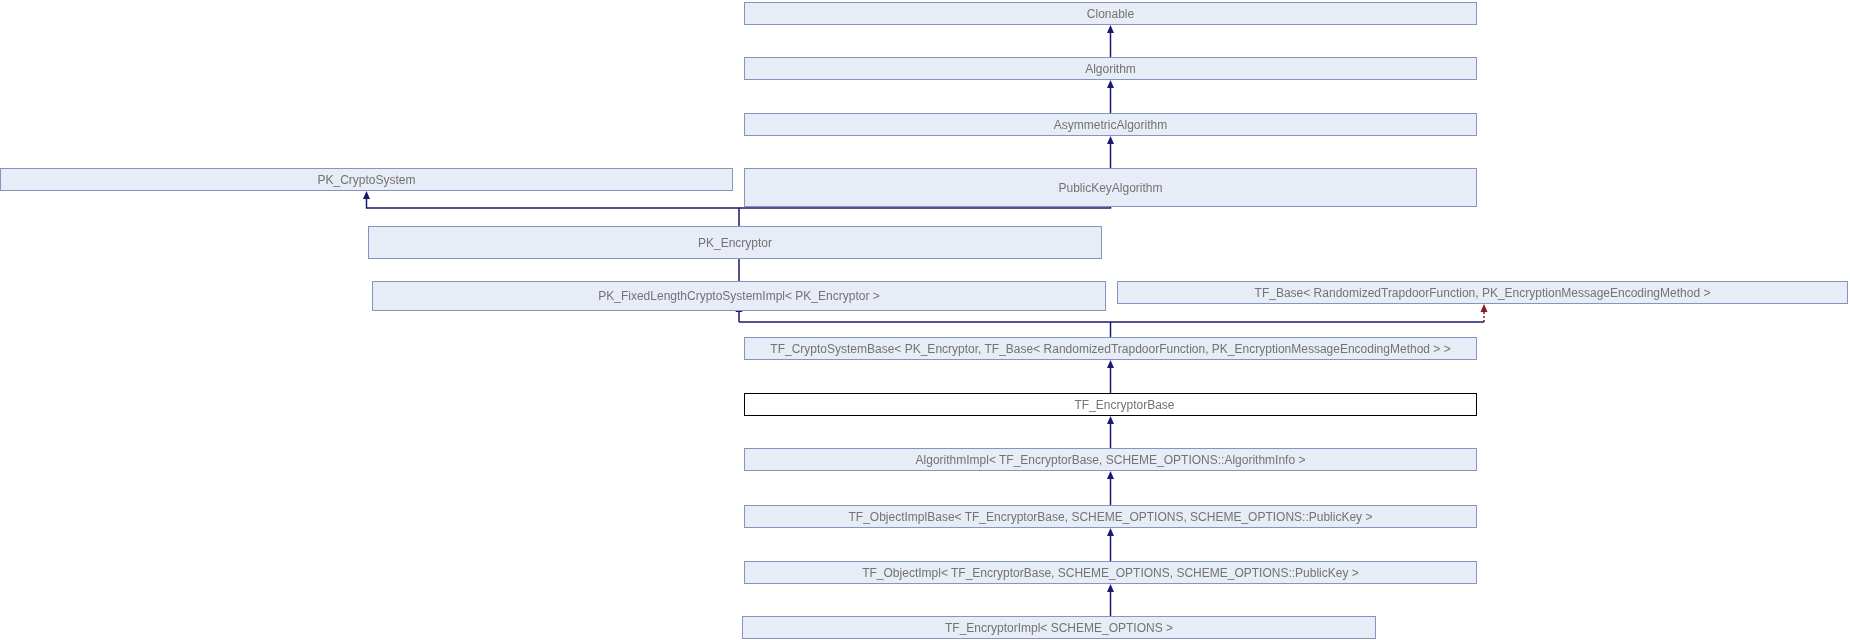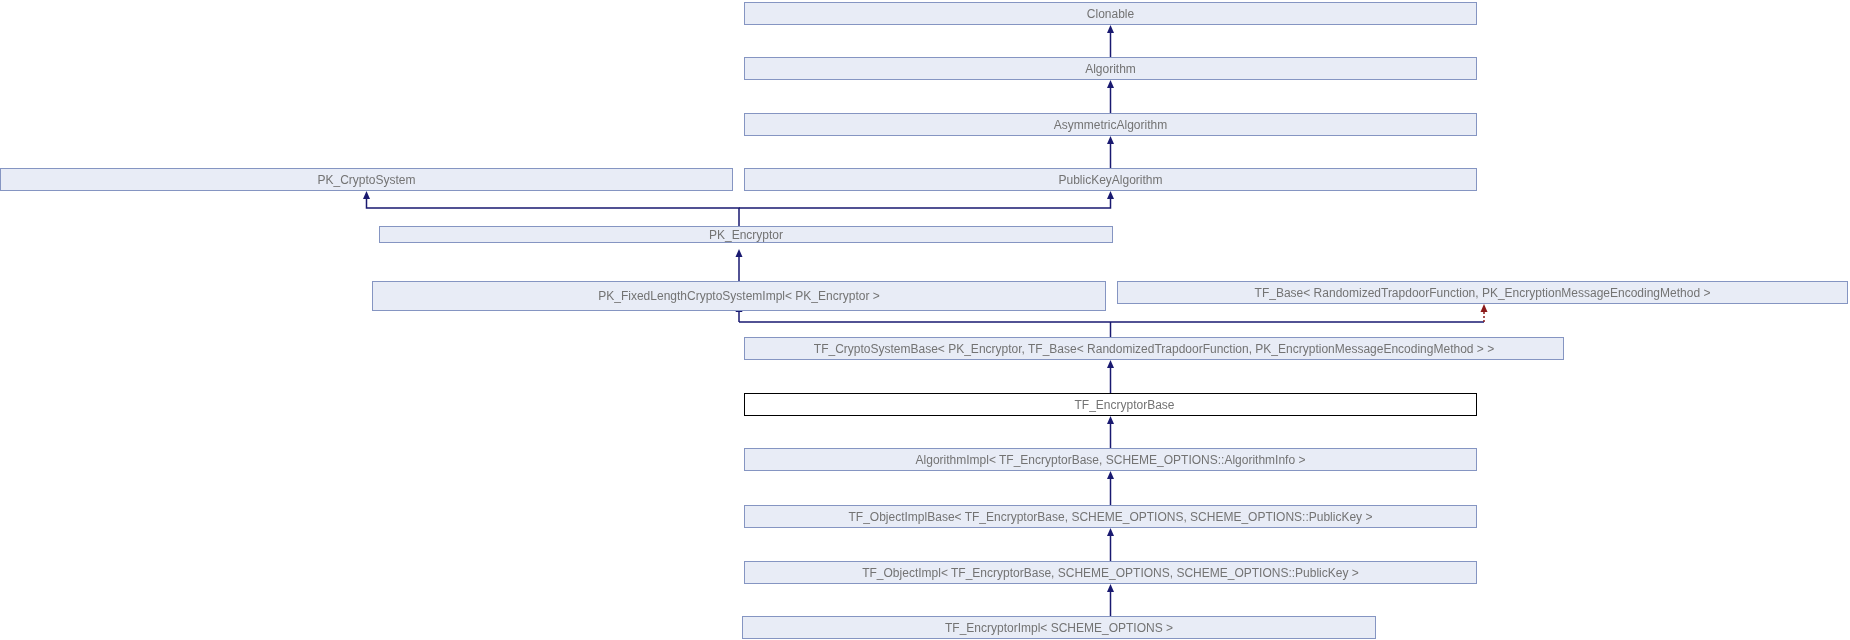--- a/index.html
+++ b/index.html
@@ -135,29 +135,29 @@
   </svg>
 
   <div class="node" style="left:744px;top:2px;width:733px;height:23px">Clonable</div>
 
   <div class="node" style="left:744px;top:57px;width:733px;height:23px">Algorithm</div>
 
   <div class="node" style="left:0px;top:168px;width:733px;height:23px">PK_CryptoSystem</div>
 
   <div class="node" style="left:744px;top:113px;width:733px;height:23px">AsymmetricAlgorithm</div>
 
-  <div class="node" style="left:744px;top:168px;width:733px;height:23px">PublicKeyAlgorithm</div>
+  <div class="node" style="left:744px;top:168px;width:733px;height:39px">PublicKeyAlgorithm</div>
 
-  <div class="node" style="left:379px;top:226px;width:734px;height:17px">PK_Encryptor</div>
+  <div class="node" style="left:368px;top:226px;width:734px;height:33px">PK_Encryptor</div>
 
   <div class="node" style="left:372px;top:281px;width:734px;height:30px">PK_FixedLengthCryptoSystemImpl&lt; PK_Encryptor &gt;</div>
 
   <div class="node" style="left:1117px;top:281px;width:731px;height:23px">TF_Base&lt; RandomizedTrapdoorFunction, PK_EncryptionMessageEncodingMethod &gt;</div>
 
-  <div class="node" style="left:744px;top:337px;width:820px;height:23px">TF_CryptoSystemBase&lt; PK_Encryptor, TF_Base&lt; RandomizedTrapdoorFunction, PK_EncryptionMessageEncodingMethod &gt; &gt;</div>
+  <div class="node" style="left:744px;top:337px;width:733px;height:23px">TF_CryptoSystemBase&lt; PK_Encryptor, TF_Base&lt; RandomizedTrapdoorFunction, PK_EncryptionMessageEncodingMethod &gt; &gt;</div>
 
   <div class="node current" style="left:744px;top:393px;width:733px;height:23px">TF_EncryptorBase</div>
 
   <div class="node" style="left:744px;top:448px;width:733px;height:23px">AlgorithmImpl&lt; TF_EncryptorBase, SCHEME_OPTIONS::AlgorithmInfo &gt;</div>
 
   <div class="node" style="left:744px;top:505px;width:733px;height:23px">TF_ObjectImplBase&lt; TF_EncryptorBase, SCHEME_OPTIONS, SCHEME_OPTIONS::PublicKey &gt;</div>
 
   <div class="node" style="left:744px;top:561px;width:733px;height:23px">TF_ObjectImpl&lt; TF_EncryptorBase, SCHEME_OPTIONS, SCHEME_OPTIONS::PublicKey &gt;</div>
 
   <div class="node" style="left:742px;top:616px;width:634px;height:23px">TF_EncryptorImpl&lt; SCHEME_OPTIONS &gt;</div>

